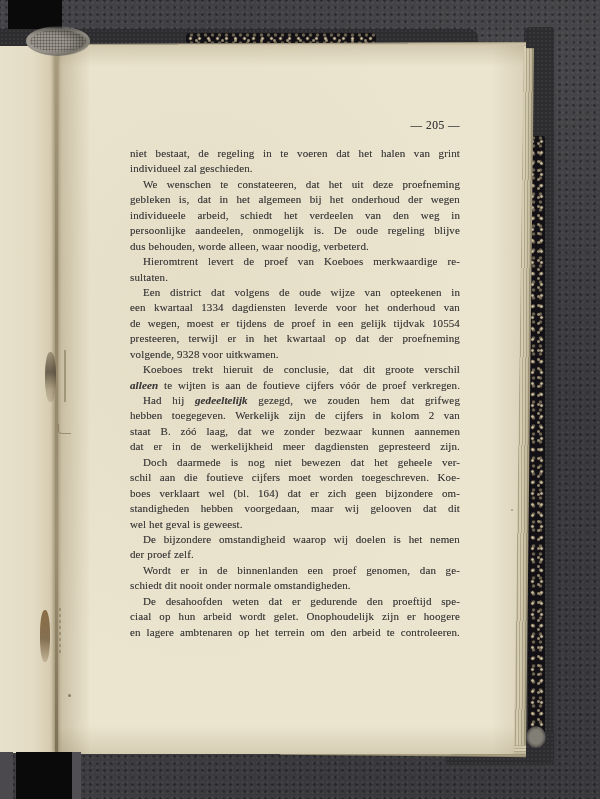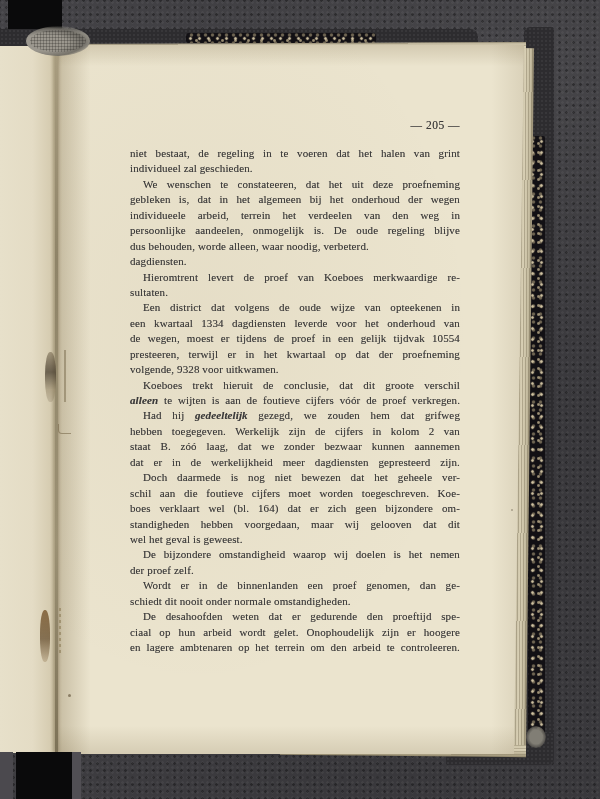--- a/index.html
+++ b/index.html
@@ -157,24 +157,23 @@
 <div class="abs slot-bottom"></div>
 <div class="abs slot-bottom-left"></div>
 <div class="abs slot-bottom-strip"></div>
 
 <div class="abs page-number">— 205 —</div>
 <div class="abs text-block">
     <div class="line just"><span>niet bestaat, de regeling in te voeren dat het halen van grint</span></div>
     <div class="line"><span>individueel zal geschieden.</span></div>
     <div class="line ind just"><span>We wenschen te constateeren, dat het uit deze proefneming</span></div>
     <div class="line just"><span>gebleken is, dat in het algemeen bij het onderhoud der wegen</span></div>
-    <div class="line just"><span>individueele arbeid, terrein het verdeelen van den weg in</span></div>
+    <div class="line just"><span>individueele arbeid, schiedt het verdeelen van den weg in</span></div>
     <div class="line just"><span>persoonlijke aandeelen, onmogelijk is. De oude regeling blijve</span></div>
     <div class="line"><span>dus behouden, worde alleen, waar noodig, verbeterd.</span></div>
-    <div class="line"><span>dagdiensten.</span></div>
     <div class="line ind just"><span>Hieromtrent levert de proef van Koeboes merkwaardige re-</span></div>
     <div class="line"><span>sultaten.</span></div>
     <div class="line ind just"><span>Een district dat volgens de oude wijze van opteekenen in</span></div>
     <div class="line just"><span>een kwartaal 1334 dagdiensten leverde voor het onderhoud van</span></div>
     <div class="line just"><span>de wegen, moest er tijdens de proef in een gelijk tijdvak 10554</span></div>
     <div class="line just"><span>presteeren, terwijl er in het kwartaal op dat der proefneming</span></div>
     <div class="line"><span>volgende, 9328 voor uitkwamen.</span></div>
     <div class="line ind just"><span>Koeboes trekt hieruit de conclusie, dat dit groote verschil</span></div>
     <div class="line just"><span class="it">alleen</span><span> te wijten is aan de foutieve cijfers vóór de proef verkregen.</span></div>
     <div class="line ind just"><span>Had hij </span><span class="it">gedeeltelijk</span><span> gezegd, we zouden hem dat grifweg</span></div>

